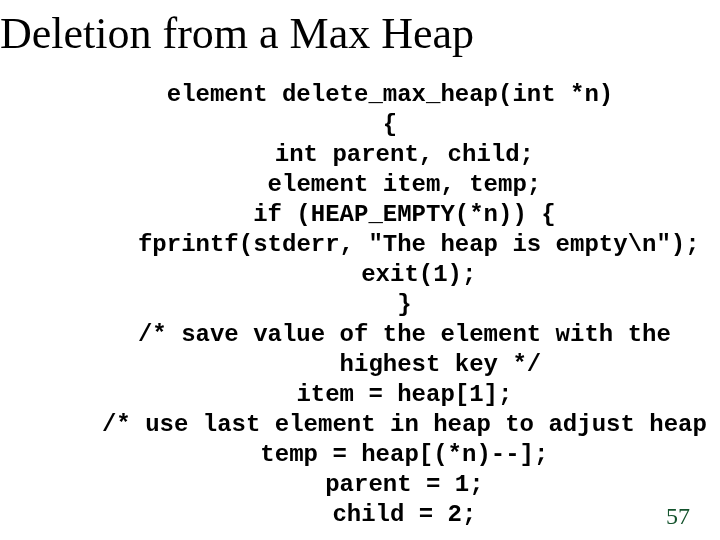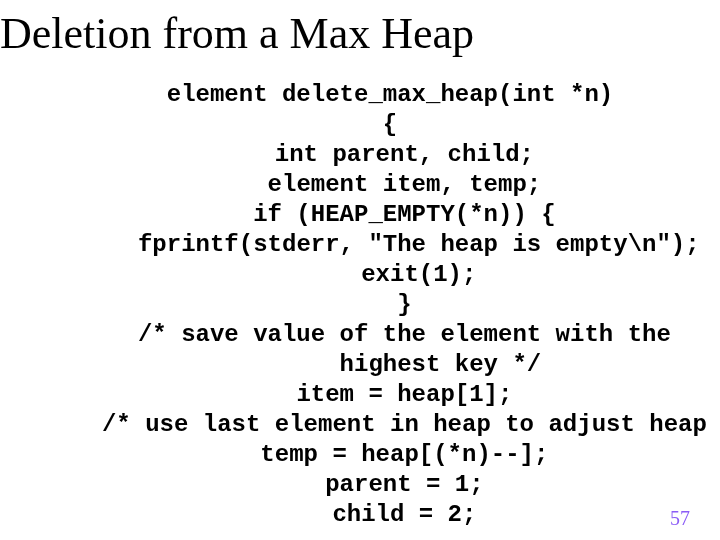--- a/index.html
+++ b/index.html
@@ -45,22 +45,22 @@
     bottom: 10px;
     left: 330px;
     font-size: 18px;
     color: #000;
     font-family: "Times New Roman", Times, serif;
   }
   .footer-right {
     position: absolute;
     bottom: 10px;
     right: 30px;
-    font-size: 20px;
-    color: #8b5cf6;
+    font-size: 24px;
+    color: #14532d;
     font-family: "Times New Roman", Times, serif;
   }
 </style>
 </head>
 <body>
 
 <div class="slide">
   <div class="title">Deletion from a Max Heap</div>
   <div class="code-block">element delete_max_heap(int *n)
 {

